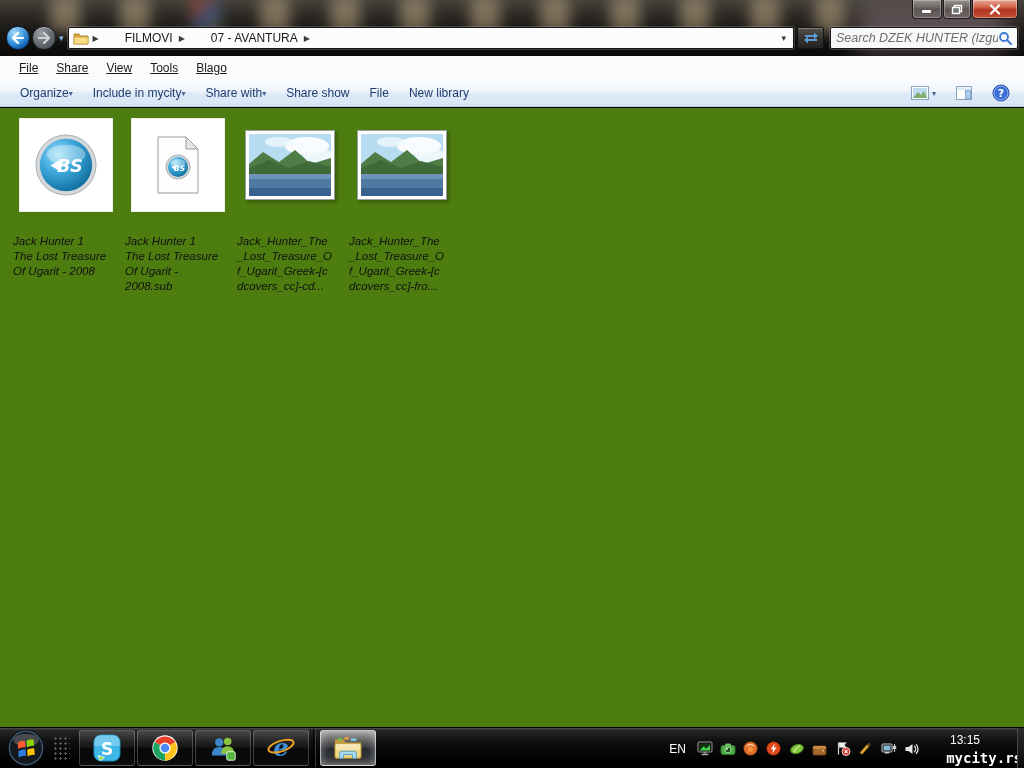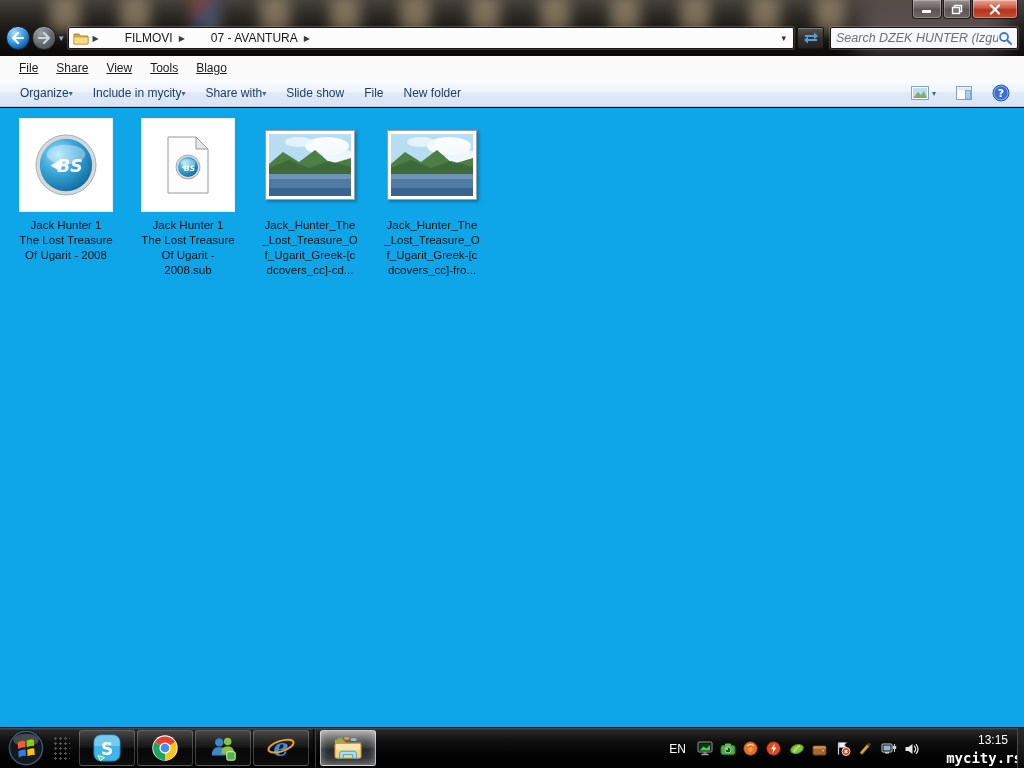--- a/index.html
+++ b/index.html
@@ -68,28 +68,28 @@
     background:linear-gradient(180deg,#f9fcff 0%,#eef4fb 45%,#dfeaf7 50%,#d8e5f4 100%);
     border-bottom:1px solid #b4c7dd; display:flex; align-items:center; padding:0 10px; z-index:5; }
   .tb-btn { display:flex; align-items:center; padding:4px 10px;
     font-size:12px; color:#1e3c6e; border-radius:2px; cursor:default; }
   .tb-caret { font-size:8px; color:#40639a; }
   .tb-right { margin-left:auto; display:flex; align-items:center; gap:12px; }
   .tb-icon-btn { display:flex; align-items:center; gap:3px; padding:3px 4px; border-radius:2px; }
 
   
   .content { position:absolute; top:108px; left:0; width:1024px; height:619px;
-    background:#0ea5e9; padding:10px 0 0 19px; display:flex; align-items:flex-start; gap:28px; }
+    background:#4d7c0f; padding:10px 0 0 19px; display:flex; align-items:flex-start; gap:18px; }
   .tile { width:94px; display:flex; flex-direction:column; align-items:center; cursor:default; }
   .tile-box { width:94px; height:94px; display:flex; align-items:center; justify-content:center; }
   .tile-box.framed { border:1px solid #ececec; background:#fff; }
   .photo-frame { background:#fff; border:1px solid #9aa0a6; padding:3px;
     box-shadow:2px 2px 3px rgba(0,0,0,.28); line-height:0; }
-  .tile-label { margin-top:6px; width:106px; font-size:11.5px; line-height:15px;
-    text-align:center; color:#111; white-space:pre-line; }
+  .tile-label { margin-top:22px; width:106px; font-size:11.5px; line-height:15px;
+    text-align:left; color:#111; white-space:pre-line;font-style:italic; }
 
   
   .taskbar { position:absolute; bottom:0; left:0; width:1024px; height:41px;
     background:linear-gradient(180deg,#4e4e4e 0%,#262626 6%,#0e0e0e 35%,#020202 75%,#000 100%);
     border-top:1px solid #000; display:flex; align-items:center; z-index:20; }
   .start-btn { width:52px; height:41px; display:flex; align-items:center; justify-content:center; }
   .grip { width:18px; height:26px; margin-right:8px;
     background-image:radial-gradient(#565656 1px, transparent 1.3px);
     background-size:5px 5px; background-position:1px 1px; }
   .task-btn { width:56px; height:36px; margin:0 1px; border-radius:3px;
@@ -98,21 +98,21 @@
     display:flex; align-items:center; justify-content:center; }
   .task-btn.active { border-color:rgba(255,255,255,.65);
     background:linear-gradient(180deg,rgba(255,255,255,.55),rgba(255,255,255,.22) 46%,rgba(170,200,230,.18) 54%,rgba(255,255,255,.25));
     box-shadow:inset 0 0 8px rgba(255,255,255,.45); }
   .task-sep { width:3px; height:38px; margin:0 3px;
     border-left:1px solid #000; border-right:1px solid #3d3d3d; }
 
   .tray { position:absolute; right:104px; top:0; height:41px; display:flex; align-items:center; gap:6px; }
   .tray-lang { color:#fff; font-size:12px; margin-right:4px; }
   .tray-icon { width:17px; height:17px; display:flex; align-items:center; justify-content:center; }
-  .clock { position:absolute; right:16px; top:5px; color:#fff; font-size:12px; text-align:center; }
+  .clock { position:absolute; right:44px; top:5px; color:#fff; font-size:12px; text-align:center; }
   .watermark { position:absolute; right:2px; bottom:2px;
     font-family:"DejaVu Sans Mono", monospace; font-weight:bold; font-size:14px; color:#fff; letter-spacing:0;
     text-shadow:1px 0 0 #000,-1px 0 0 #000,0 1px 0 #000,0 -1px 0 #000,1px 1px 0 #000,-1px -1px 0 #000,1px -1px 0 #000,-1px 1px 0 #000; }
   .show-desktop { position:absolute; right:0; top:0; width:7px; height:41px;
     border-left:1px solid #4a4a4a; background:linear-gradient(180deg,#2c2c2c,#080808); }
 
   svg { display:block; }
   .hidden-defs { position:absolute; width:0; height:0; }
 </style>
 </head>
@@ -244,27 +244,27 @@
         </div>
         <div class="tb-btn">
           <span>Include in mycity</span>
           <span class="tb-caret">▾</span>
         </div>
         <div class="tb-btn">
           <span>Share with</span>
           <span class="tb-caret">▾</span>
         </div>
         <div class="tb-btn">
-          <span>Slide show</span>
+          <span>Share show</span>
         </div>
         <div class="tb-btn">
           <span>File</span>
         </div>
         <div class="tb-btn">
-          <span>New folder</span>
+          <span>New library</span>
         </div>
       </div>
     <div class="tb-right">
       <div class="tb-icon-btn">
         <span>
             <svg width="18" height="14" viewBox="0 0 18 14">
               <rect x="0.5" y="0.5" width="17" height="13" fill="#fff" stroke="#8aa3bd"></rect>
               <rect x="2" y="2" width="14" height="10" fill="#bfdcf2"></rect>
               <path d="M2,12 L7,6 L10,9 L13,5 L16,12 z" fill="#7fae6d"></path>
             </svg>

